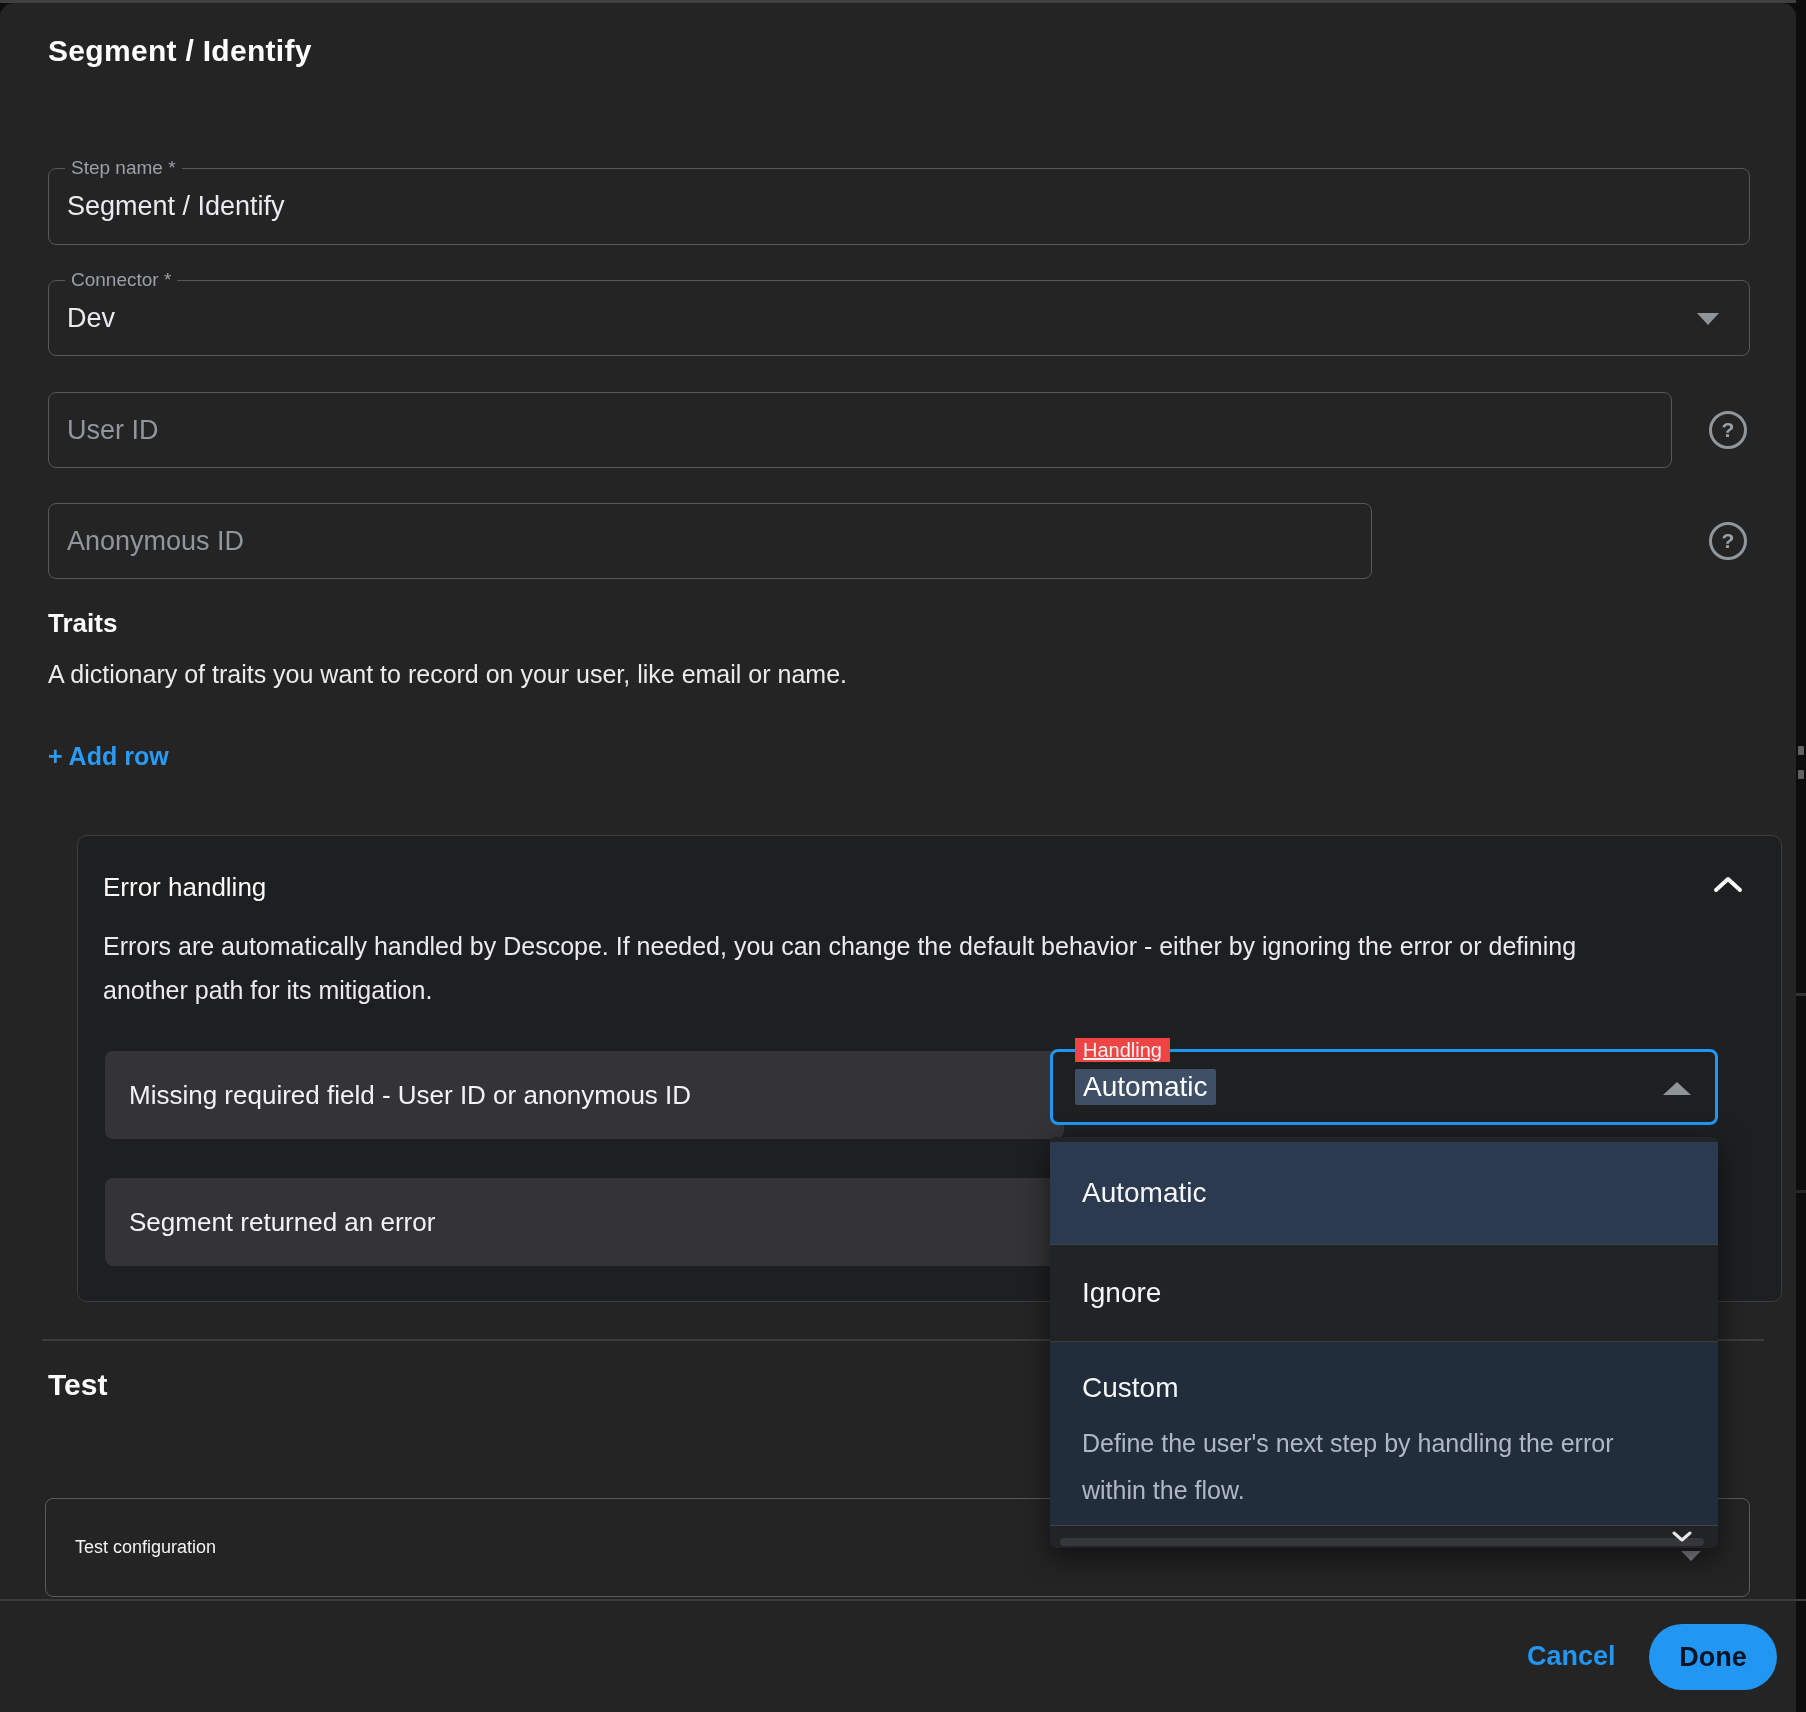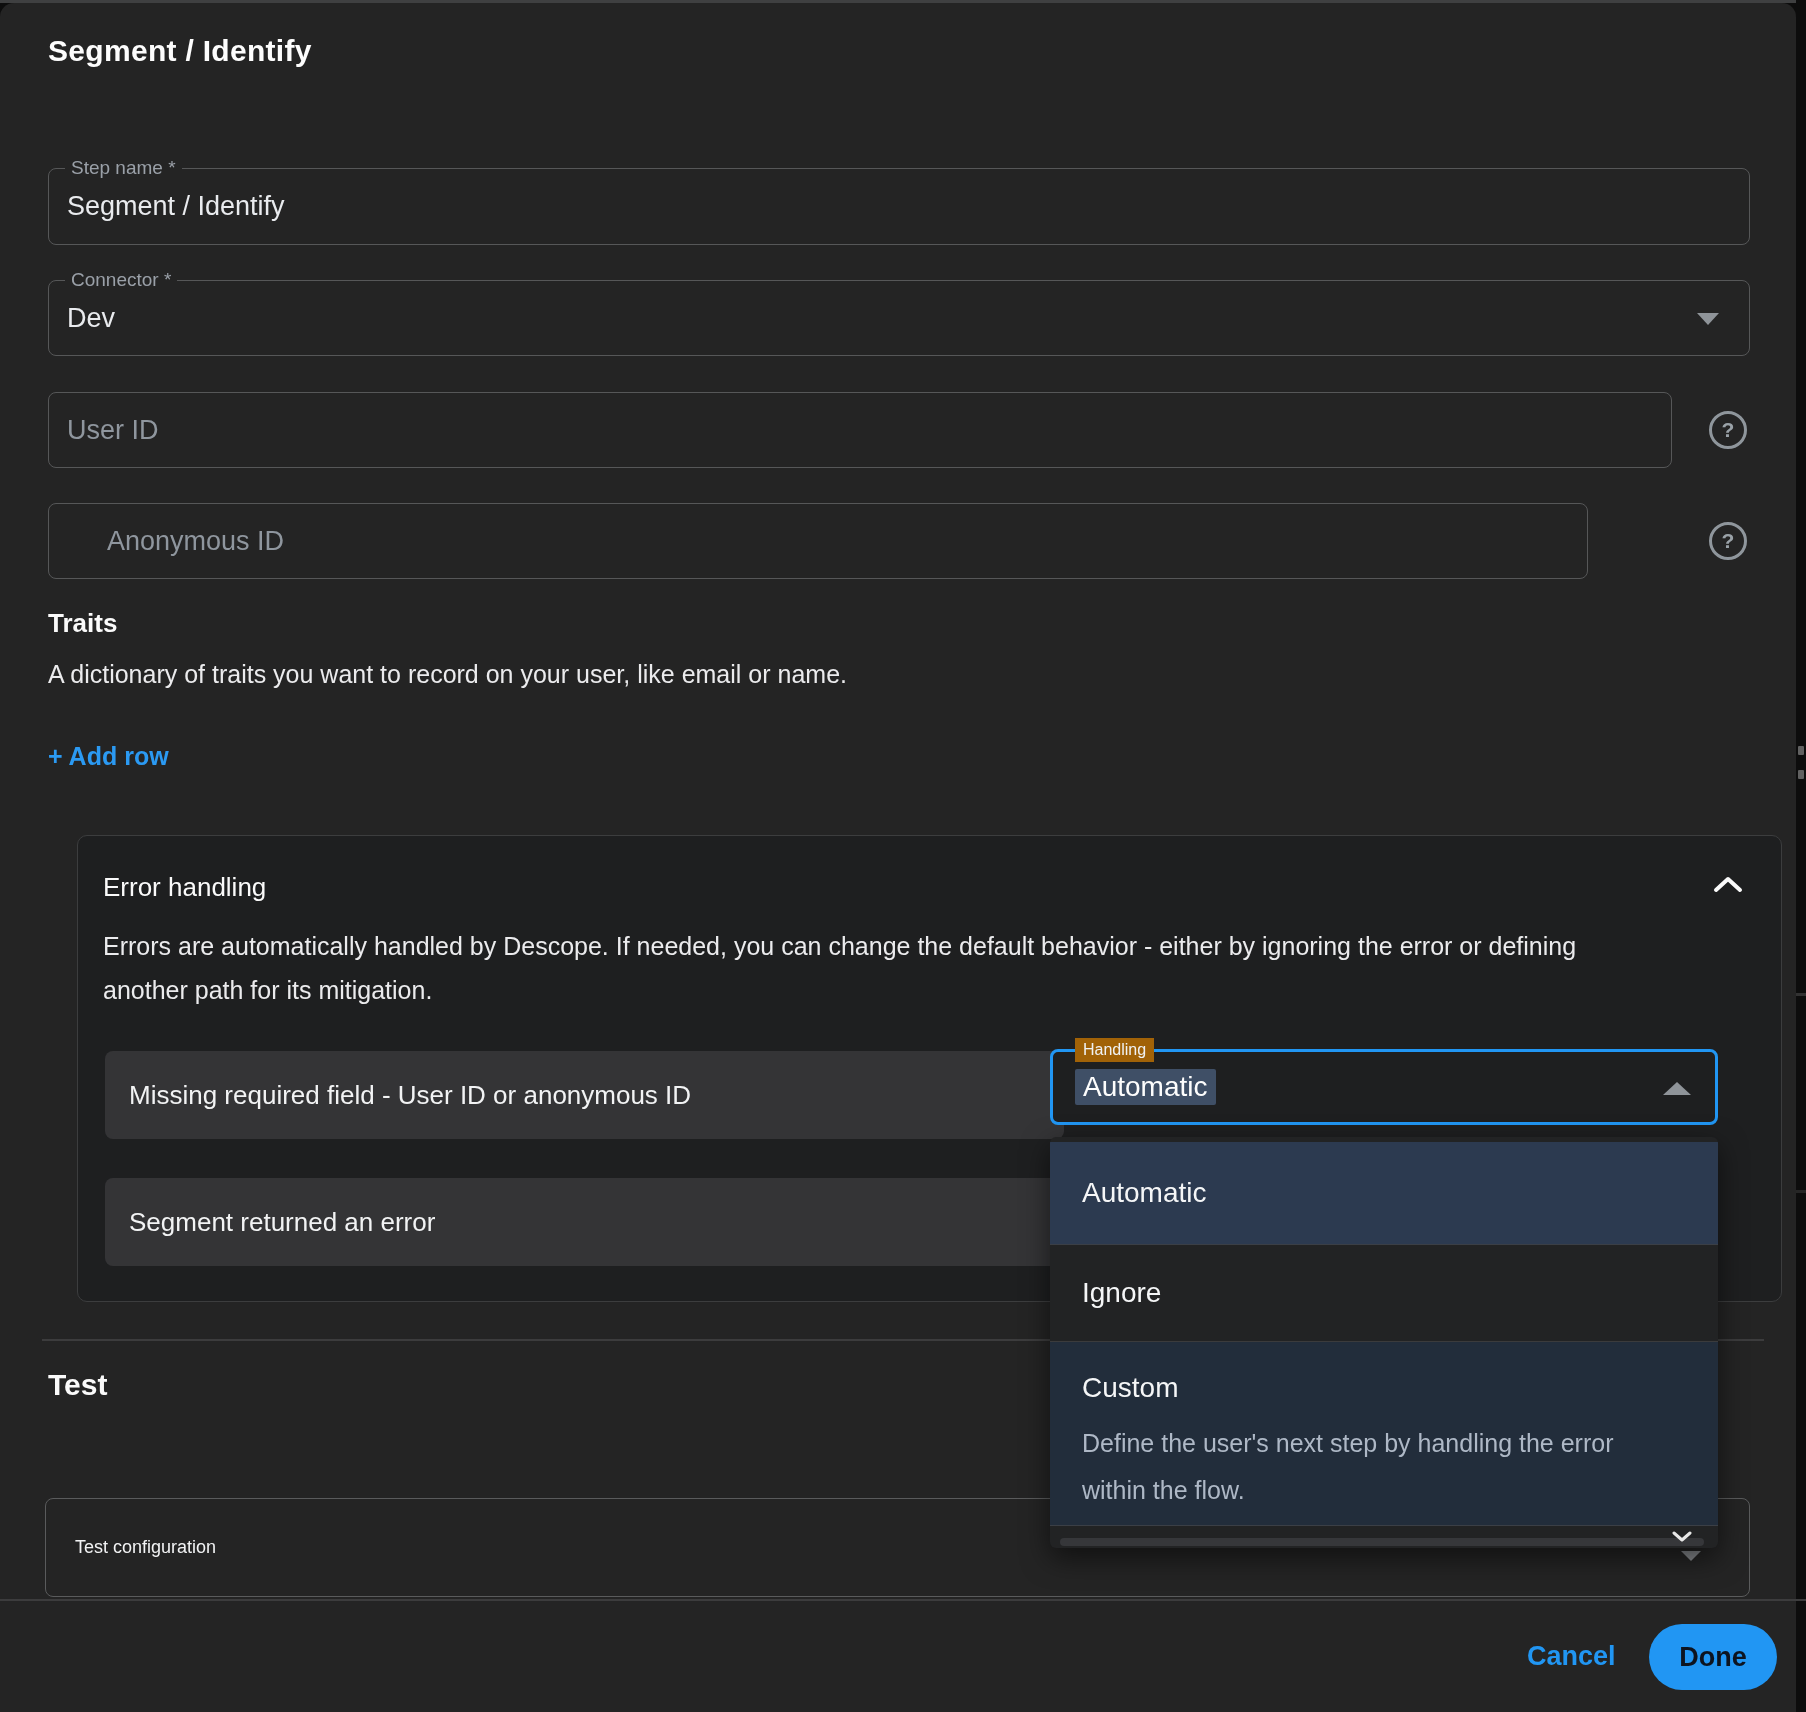--- a/index.html
+++ b/index.html
@@ -41,22 +41,22 @@
         border:1px solid #3c3d3e;border-radius:10px;box-sizing:border-box;margin-left:32px;}
   .card-title{position:absolute;left:25px;top:36px;font-size:26px;font-weight:500;color:#fafafa;}
   .card-chevron{position:absolute;right:38px;top:40px;}
   .card-para{position:absolute;left:25px;top:88px;width:1545px;font-size:25px;line-height:44px;color:#ebebed;}
   .err-row{position:absolute;left:27px;width:959px;height:88px;background:#343436;border-radius:8px;
            display:flex;align-items:center;}
   .err-row span{margin-left:24px;font-size:26px;color:#f2f3f4;}
 
   .select{position:absolute;left:1050px;top:1049px;width:668px;height:76px;border:3px solid #2196f3;
           border-radius:8px;box-sizing:border-box;background:#1e1f20;z-index:5;display:flex;align-items:center;}
-  .select .s-label{position:absolute;top:-14px;left:22px;padding:0 8px;background:#a16207;
-                   font-size:16px;color:#f0f2f4;line-height:24px;}
+  .select .s-label{position:absolute;top:-14px;left:22px;padding:0 8px;background:#ef4444;
+                   font-size:20px;color:#f0f2f4;line-height:24px;text-decoration:underline;}
   .select .s-value{margin-left:22px;font-size:28px;color:#fdfdfd;background:#3f4f66;padding:2px 8px;border-radius:2px;}
   .select .caret-up{right:24px;top:30px;}
 
   .menu{position:absolute;left:1050px;top:1137px;width:668px;height:411px;background:#222324;
         border-radius:6px;z-index:6;box-shadow:0 10px 28px rgba(0,0,0,.55);overflow:hidden;box-sizing:border-box;}
   .opt{position:relative;box-sizing:border-box;}
   .opt-label{position:absolute;left:32px;font-size:28px;color:#f5f6f7;}
   .opt-auto{height:103px;background:#2c3a50;border-bottom:1px solid #3b3f46;}
   .opt-auto .opt-label{top:50%;transform:translateY(-50%);}
   .opt-custom{height:184px;background:#222d3b;border-bottom:1px solid #3b3f46;}
@@ -100,21 +100,21 @@
     <span class="caret-down" style="right:30px;top:32px;"></span>
   </div>
 
   <div class="field" style="left:48px;top:392px;width:1624px;height:76px;">
     <span class="f-placeholder">User ID</span>
   </div>
   <div class="help" style="left:1709px;top:411px;">
     <span>?</span>
   </div>
 
-  <div class="field" style="left:48px;top:503px;width:1540px;height:76px;padding-left:40px;">
+  <div class="field" style="left:48px;top:503px;width:1324px;height:76px;">
     <span class="f-placeholder">Anonymous ID</span>
   </div>
   <div class="help" style="left:1709px;top:522px;">
     <span>?</span>
   </div>
 
   <div class="sec-heading" style="top:608px;">Traits</div>
   <div class="sec-desc" style="top:660px;">A dictionary of traits you want to record on your user, like email or name.</div>
   <div class="addrow link">+ Add row</div>
 

